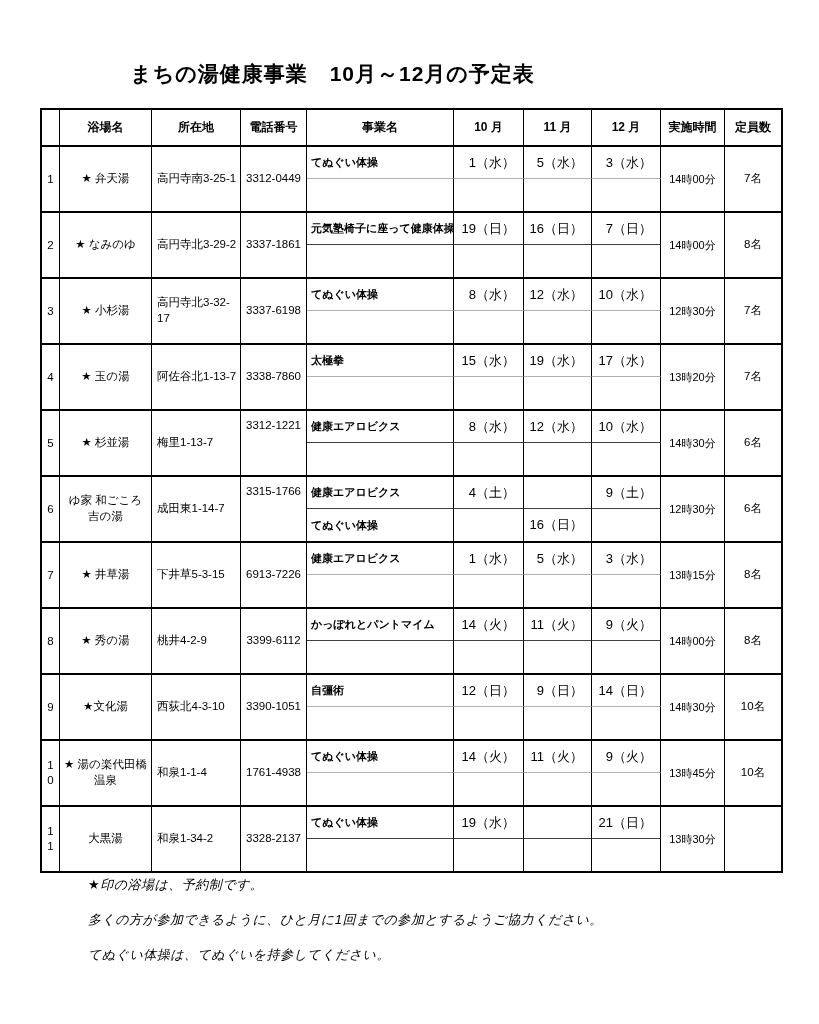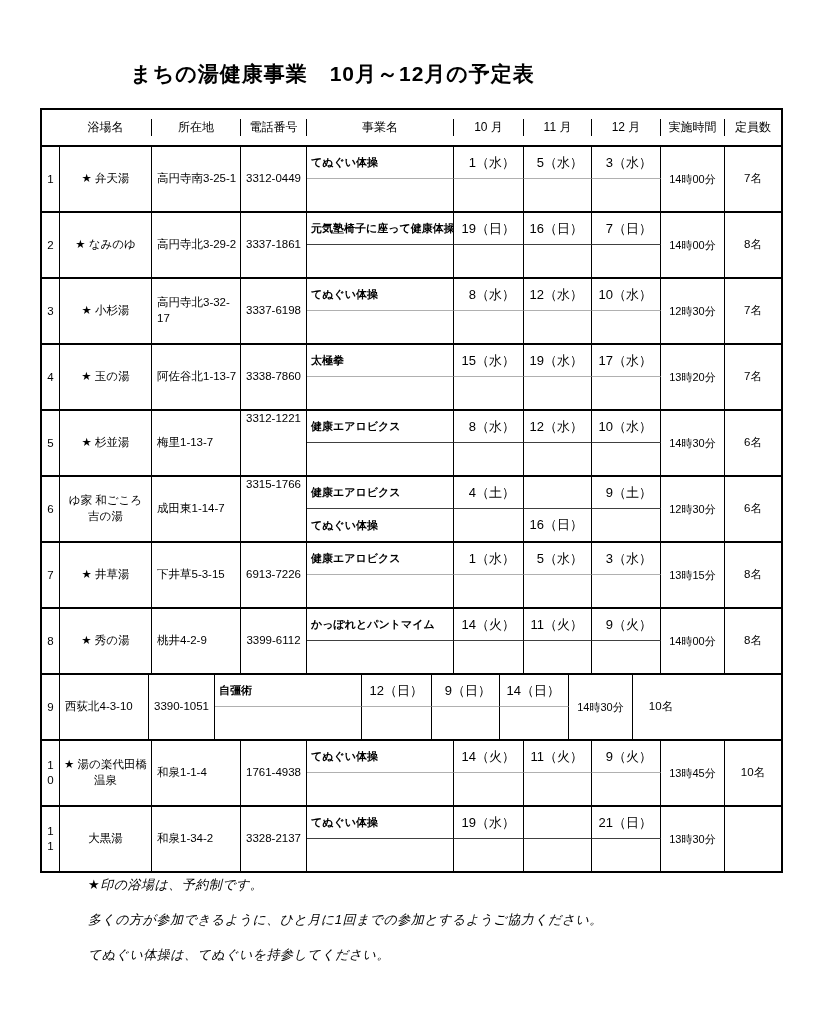--- a/index.html
+++ b/index.html
@@ -10,35 +10,35 @@
   }
   .title {
     position:absolute; top:60px; left:0; width:665px;
     text-align:center; font-size:21px; font-weight:bold; letter-spacing:1px;
   }
   .sched-table {
     position:absolute; left:40px; top:108px; width:743px;
     border:2px solid #000; box-sizing:border-box; background:#fff;
   }
   .trow { display:flex; height:66px; box-sizing:border-box; border-bottom:2px solid #000; }
-  .trow.head { height:37px; font-weight:normal;align-items:center; }
+  .trow.head { height:37px; font-weight:bold; }
   .trow.last { border-bottom:none; height:64px; }
   .cell {
     box-sizing:border-box; border-right:1px solid #000;
     display:flex; align-items:center; justify-content:center;
     font-size:11.5px; overflow:hidden; line-height:1.35;
   }
   .head .cell { font-size:12px; }
   .c-num  { width:18px; }
   .num-inner { display:block; width:9px; margin:0 auto; text-align:center; word-break:break-all; line-height:1.3; }
   .c-bath { width:92px; text-align:center; padding:0 3px; }
   .c-addr { width:89px; justify-content:flex-start; padding-left:5px; }
   .head .c-addr { justify-content:center; padding-left:0; }
   .c-phone{ width:66px; }
-  .trow.ptop .c-phone { align-items:flex-start; }
+  .trow.ptop .c-phone { align-items:flex-start; padding-top:7px; }
   .c-prog { width:147px; }
   .c-oct  { width:70px; }
   .c-nov  { width:68px; }
   .c-dec  { width:69px; }
   .c-time { width:64px; font-size:11px; }
   .c-cap  { width:56px; border-right:none; }
   .prog-grid {
     width:354px; box-sizing:border-box; display:grid;
     grid-template-columns:147px 70px 68px 69px;
     grid-template-rows:1fr 1fr;
@@ -239,20 +239,21 @@
       <div class="pcell pdate"></div>
     </div>
     <div class="cell c-time">14時00分</div>
     <div class="cell c-cap">8名</div>
   </div>
 
   <div class="trow">
     <div class="cell c-num">
         <span class="num-inner">9</span>
       </div>
+    <div class="cell c-bath">★文化湯</div>
     <div class="cell c-addr">西荻北4-3-10</div>
     <div class="cell c-phone">3390-1051</div>
     <div class="prog-grid">
       <div class="pcell pname sub1">自彊術</div>
       <div class="pcell pdate sub1">12（日）</div>
       <div class="pcell pdate sub1">9（日）</div>
       <div class="pcell pdate sub1">14（日）</div>
       <div class="pcell pname"></div>
       <div class="pcell pdate"></div>
       <div class="pcell pdate"></div>

